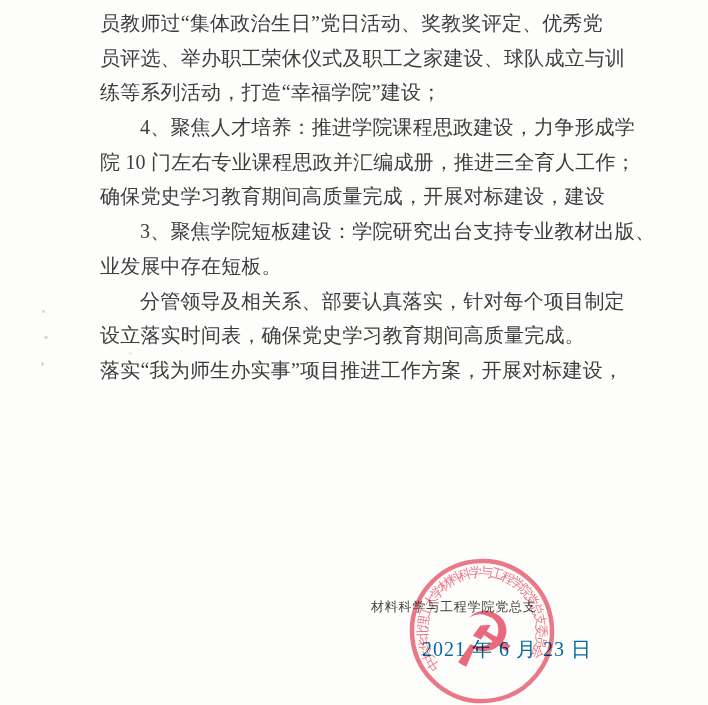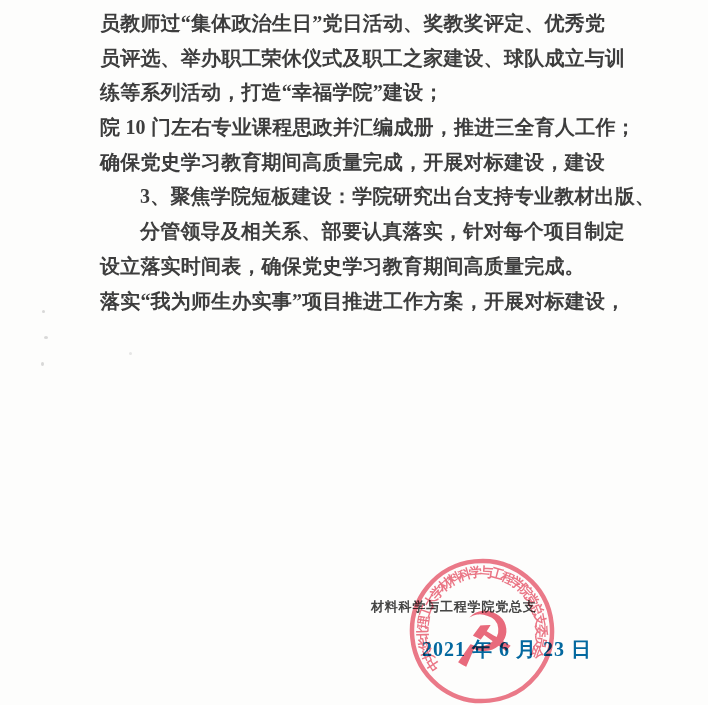--- a/index.html
+++ b/index.html
@@ -2,21 +2,21 @@
 <html><head>
 <meta charset="utf-8">
 <style>
   html,body{margin:0;padding:0;}
   body{
     width:708px;height:705px;
     background:#fdfdfc;
     font-family:"Liberation Serif","DejaVu Serif",serif;
     position:relative;overflow:hidden;
   }
-  .page{position:absolute;inset:0;font-weight:bold;}
+  .page{position:absolute;inset:0;}
   .body-text{
     position:absolute;left:100px;top:6px;width:560px;
     color:#3d3d3d;font-size:20px;
   }
   .line{
     height:34.7px;line-height:34.7px;white-space:nowrap;
     letter-spacing:0.2px;
   }
   .line.indent{padding-left:40px;}
   
@@ -58,23 +58,25 @@
 
   <span class="speck s1"></span>
   <span class="speck s2"></span>
   <span class="speck s3"></span>
   <span class="speck s4"></span>
 
   <div class="body-text">
     <div class="line">员教师过“集体政治生日”党日活动、奖教奖评定、优秀党</div>
     <div class="line">员评选、举办职工荣休仪式及职工之家建设、球队成立与训</div>
     <div class="line">练等系列活动，打造“幸福学院”建设；</div>
+    <div class="line indent">4、聚焦人才培养：推进学院课程思政建设，力争形成学</div>
     <div class="line">院 10 门左右专业课程思政并汇编成册，推进三全育人工作；</div>
     <div class="line">确保党史学习教育期间高质量完成，开展对标建设，建设</div>
     <div class="line indent">3、聚焦学院短板建设：学院研究出台支持专业教材出版、</div>
+    <div class="line">业发展中存在短板。</div>
     <div class="line indent">分管领导及相关系、部要认真落实，针对每个项目制定</div>
     <div class="line">设立落实时间表，确保党史学习教育期间高质量完成。</div>
     <div class="line">落实“我为师生办实事”项目推进工作方案，开展对标建设，</div>
   </div>
 
   <div class="seal">
     <svg viewBox="0 0 156 156">
       <circle cx="78" cy="78" r="70" fill="none" stroke="#e8566b" stroke-width="4.5" opacity="0.9"></circle>
       <defs>
         <path id="sealArc" d="M 32.6 109.3 A 55 55 0 1 1 123.4 109.3" fill="none"></path>

